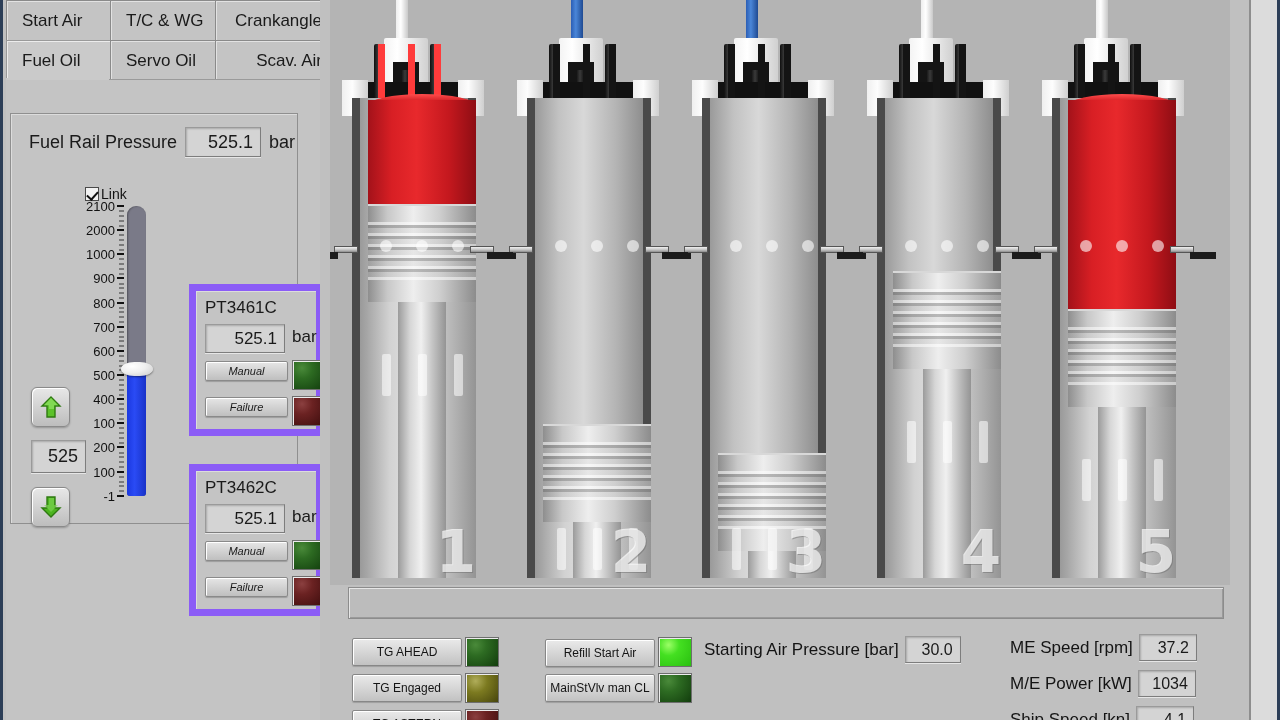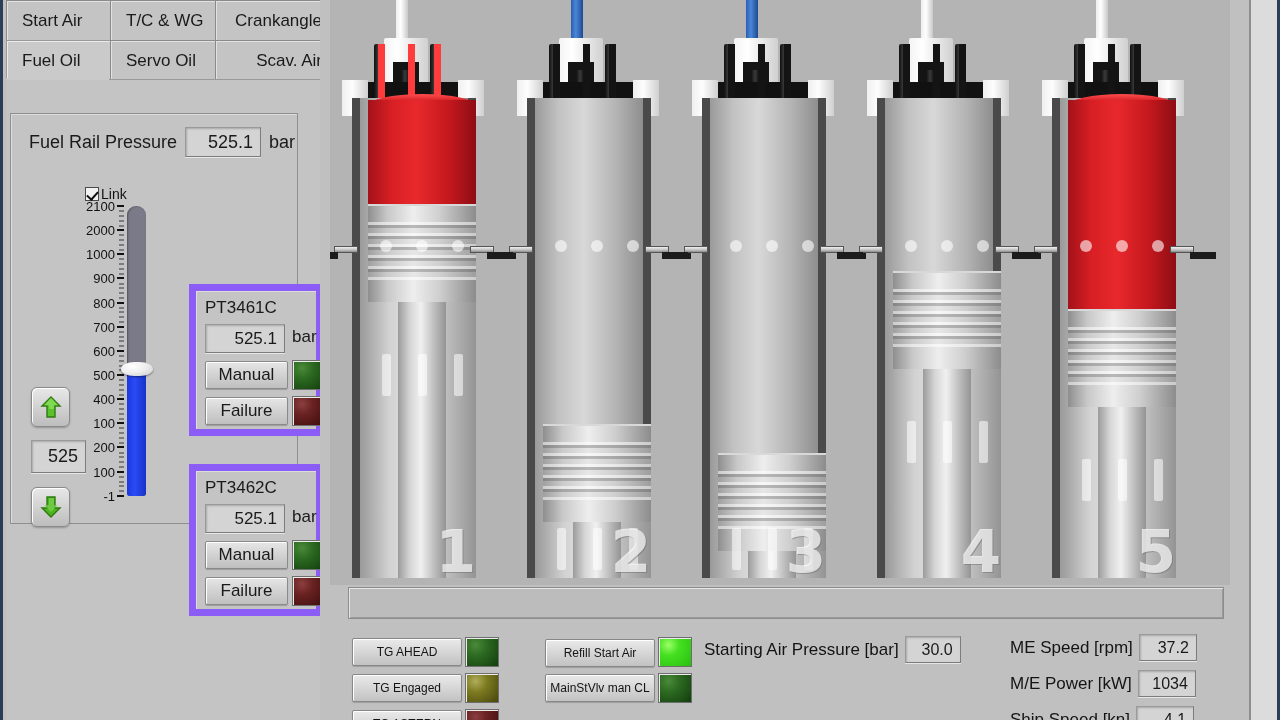--- a/index.html
+++ b/index.html
@@ -205,28 +205,29 @@
   .sensor-value {
     position: absolute; left: 9px; top: 33px;
     width: 80px; height: 29px; font-size: 17px;
   }
   .sensor-unit {
     position: absolute; left: 96px; top: 36px;
     font-size: 17px; color: #1a1a1a;
   }
   .sensor-btn {
     position: absolute; left: 9px;
-    width: 83px; height: 28px;
+    width: 83px; height: 20px;
     background: linear-gradient(to bottom, #e6e6e6 0%, #d4d4d4 45%, #bfbfbf 100%);
     border: 1px solid #8a8a8a;
     border-radius: 2px;
     box-shadow: inset 1px 1px 0 #ffffff, 0 1px 1px rgba(0,0,0,0.2);
-    font-size: 17px; color: #1a1a1a;
+    font-size: 11px; color: #1a1a1a;
     display: flex; align-items: center; justify-content: center;
     cursor: pointer;
+    font-style: italic;
   }
   .sensor-btn.b1 { top: 70px; }
   .sensor-btn.b2 { top: 106px; }
   .led {
     position: absolute; left: 96px;
     width: 32px; height: 30px;
     border: 1px solid #6e6e6e;
     box-shadow: inset 1px 1px 0 #ececec;
   }
   .led.l1 { top: 69px; }

